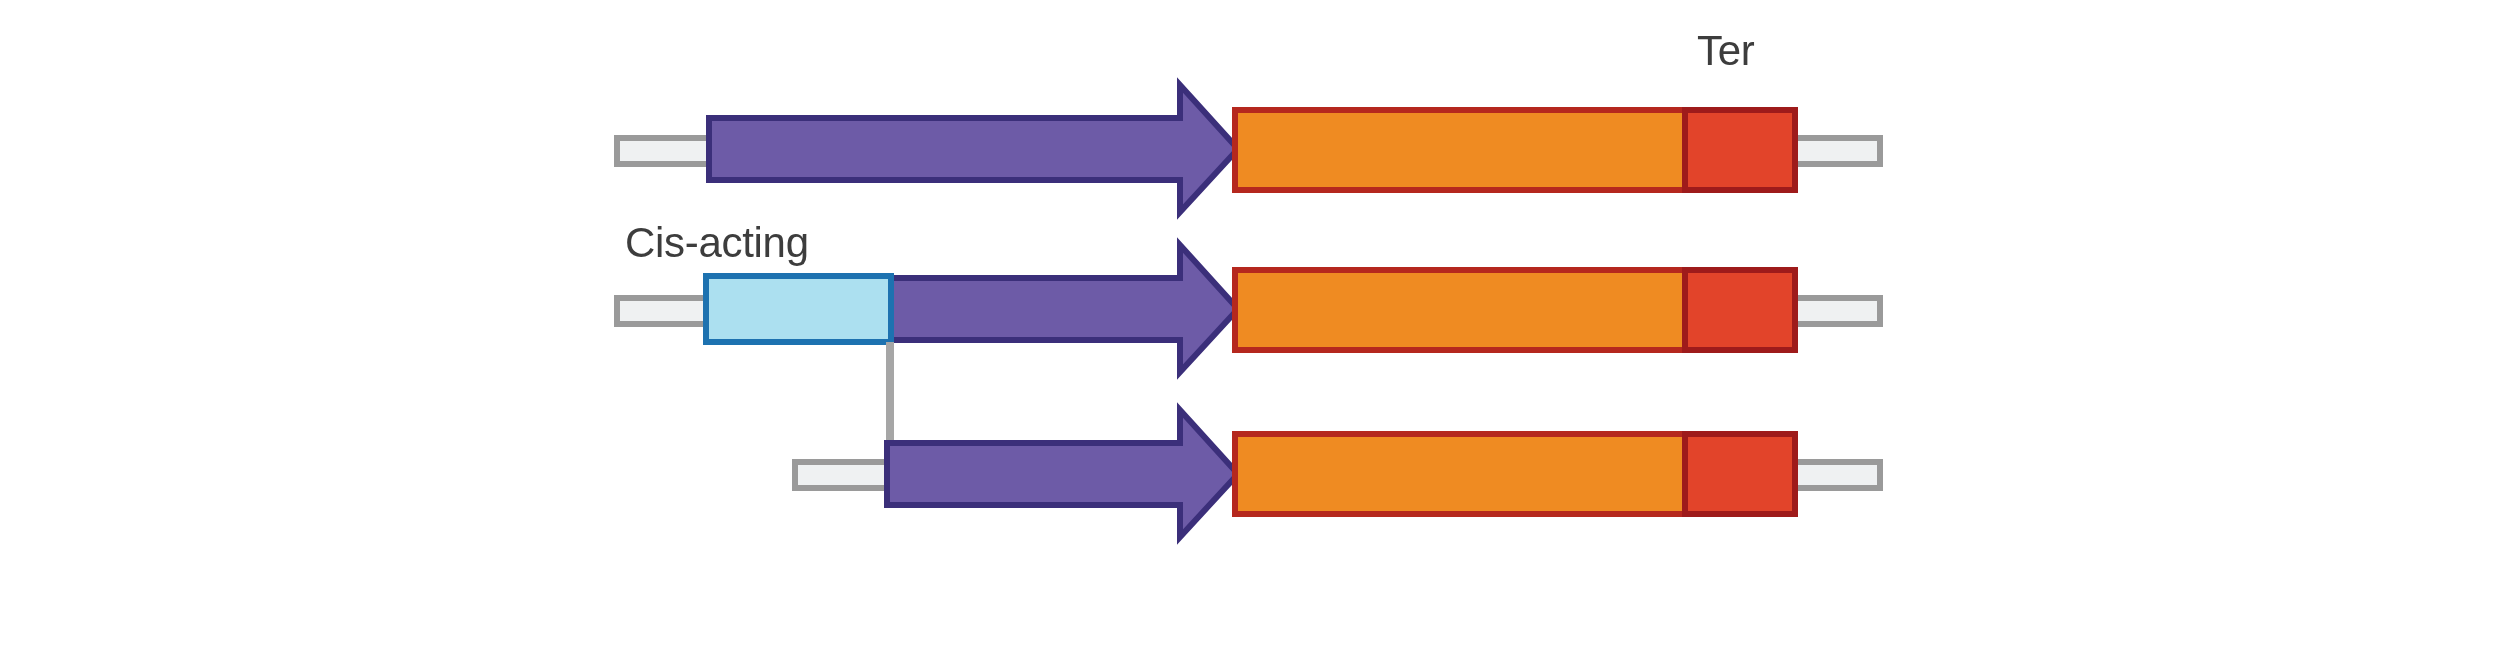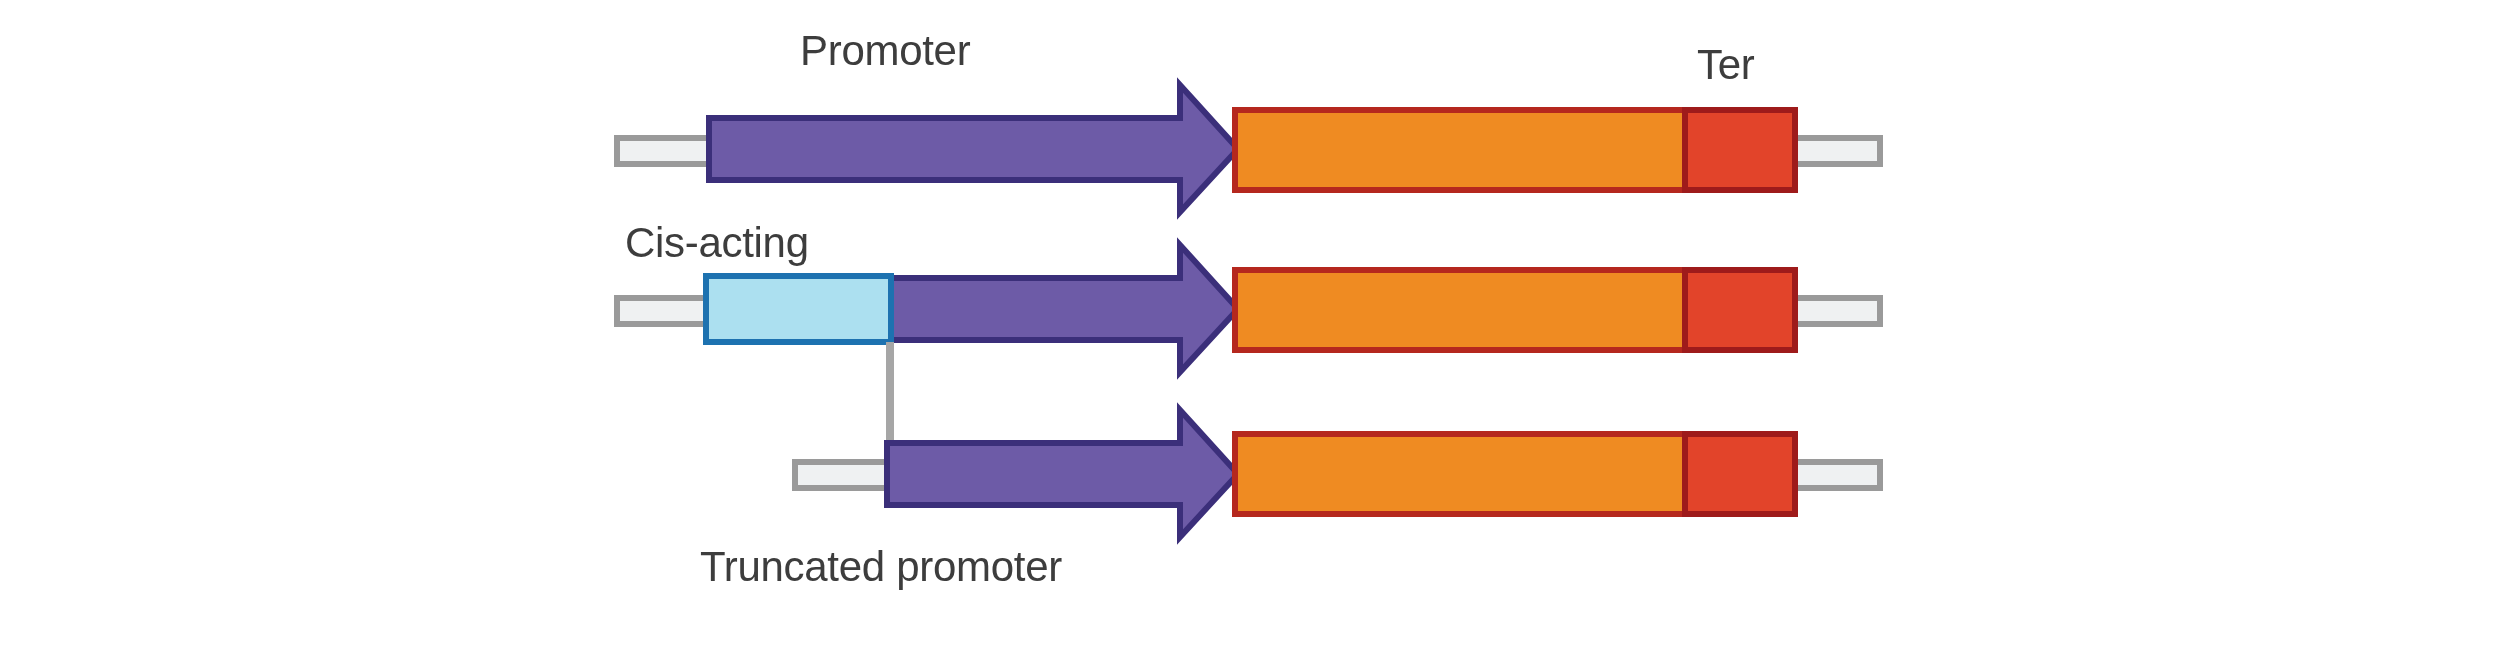--- a/index.html
+++ b/index.html
@@ -32,21 +32,21 @@
     font-family: "Liberation Sans", sans-serif;
     font-size: 42px;
     font-weight: 400;
     color: #3d3d3d;
     white-space: nowrap;
     letter-spacing: -0.3px;
     line-height: 1;
   }
   #label-promoter   { left: 800px;  top: 30px;  }
   #label-reporter   { left: 1300px; top: 30px;  }
-  #label-ter        { left: 1697px; top: 44px;  }
+  #label-ter        { left: 1697px; top: 30px;  }
   #label-cis        { left: 625px;  top: 222px; }
   #label-truncated  { left: 700px;  top: 546px; }
 </style>
 </head>
 <body>
 
 <div id="stage">
 
   <svg id="diagram-svg" viewBox="0 0 2500 648">
 
@@ -71,22 +71,20 @@
 
     <g>
       <rect x="795" y="462" width="95" height="26" fill="#eff1f2" stroke="#9a9a9a" stroke-width="6"></rect>
       <rect x="1790" y="462" width="90" height="26" fill="#eff1f2" stroke="#9a9a9a" stroke-width="6"></rect>
       <polygon points="887,443 1180,443 1180,410 1238,474 1180,537 1180,505 887,505" fill="#6d5ba7" stroke="#3b2f7a" stroke-width="6" stroke-linejoin="miter"></polygon>
       <rect x="1235" y="434" width="450" height="80" fill="#ef8b22" stroke="#b5281e" stroke-width="6"></rect>
       <rect x="1685" y="434" width="110" height="80" fill="#e2442a" stroke="#9e1b1b" stroke-width="6"></rect>
     </g>
   </svg>
 
-  <div class="diagram-label" id="label-promoter">Promoter</div>
 
 
   <div class="diagram-label" id="label-ter">Ter</div>
 
   <div class="diagram-label" id="label-cis">Cis-acting</div>
 
-  <div class="diagram-label" id="label-truncated">Truncated promoter</div>
 
 </div>
 
 </body></html>

